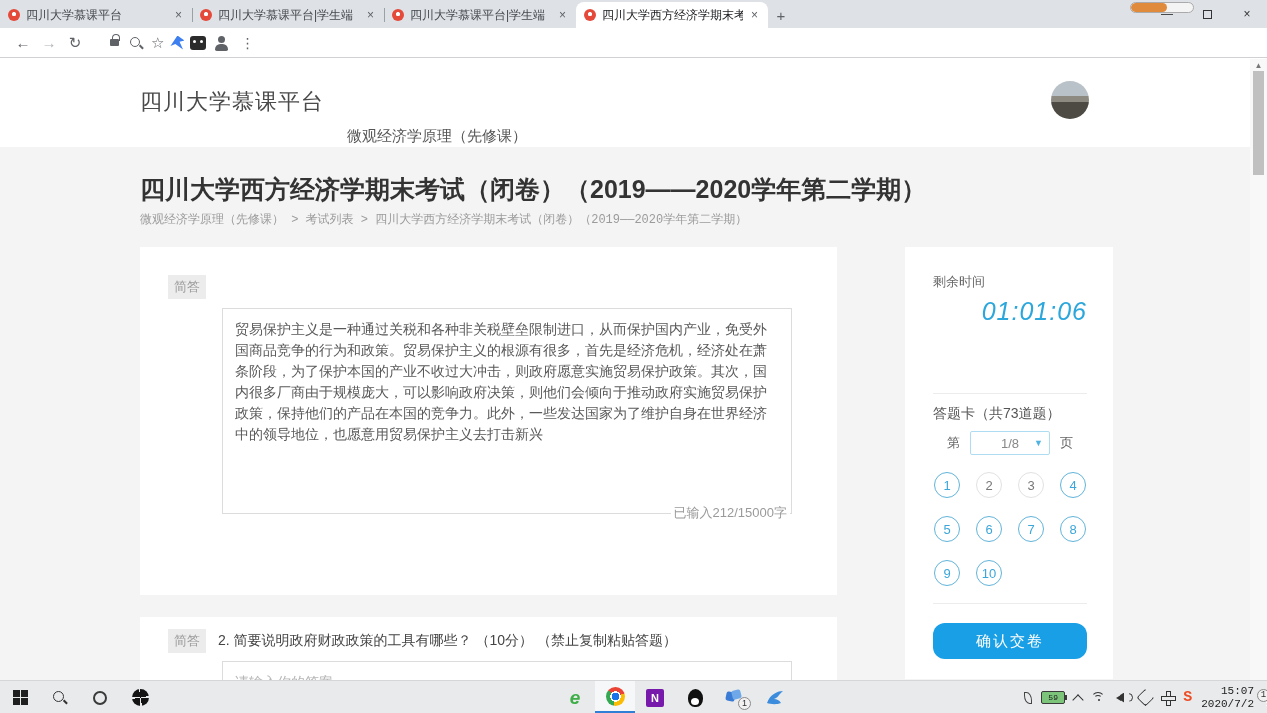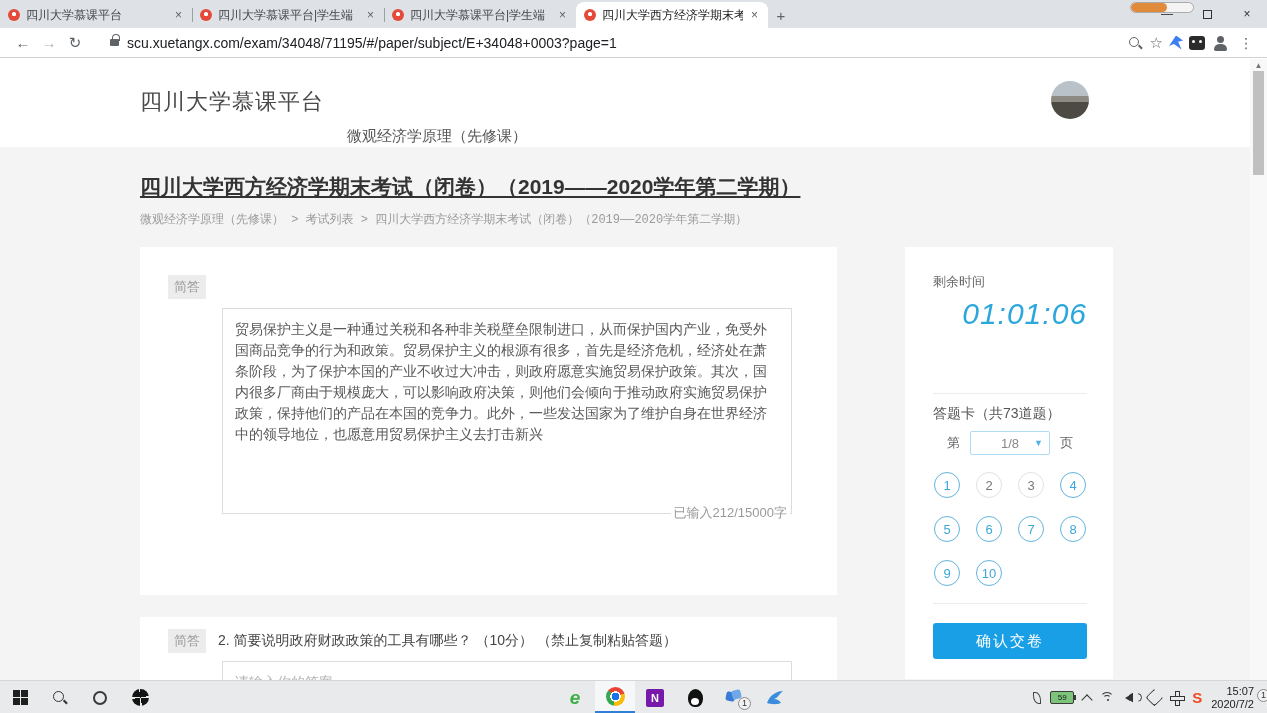--- a/index.html
+++ b/index.html
@@ -42,55 +42,55 @@
   .person::after { content:""; position:absolute; left:2.5px; top:10px; width:13px; height:7px; border-radius:6px 6px 2px 2px; background:#5f6368; }
   .kebab { font-size:14px; color:#5f6368; padding:0 4px; }
 
   
   .page { position:absolute; top:59px; left:0; right:17px; bottom:33px; background:#f4f4f5; overflow:hidden; }
   .site-header { position:absolute; top:0; left:0; width:100%; height:88px; background:#fff; }
   .brand { position:absolute; left:140px; top:28px; font-size:22px; color:#4a4a4a; letter-spacing:1px; }
   .course { position:absolute; left:347px; top:36px; font-size:15px; color:#555;margin-top:32px; }
   .avatar { position:absolute; left:1051px; top:22px; width:38px; height:38px; border-radius:50%; background:linear-gradient(#b9c2c8 0 40%, #8d8a82 40% 55%, #4d4a44 55% 100%); }
 
-  .exam-title { position:absolute; left:140px; top:114px; font-size:21px; font-weight:bold; color:#333;text-decoration:underline; }
+  .exam-title { position:absolute; left:140px; top:114px; font-size:25px; font-weight:bold; color:#333; }
   .breadcrumb { position:absolute; left:140px; top:152px; font-size:12px; color:#9b9b9b;font-family:Liberation Mono, monospace; }
 
   .qcard { position:absolute; left:140px; width:697px; background:#fff; }
   .qcard.q1 { top:188px; height:348px; }
   .qcard.q2 { top:558px; height:300px; }
   .qbadge { position:absolute; left:28px; top:28px; background:#ececec; color:#9a9a9a; font-size:13px; padding:3px 6px; }
   .qcard.q2 .qbadge { top:12px; }
   .qtext { position:absolute; left:78px; top:31px; font-size:14px; color:#444; }
   .qcard.q2 .qtext { top:15px; }
   .answer-wrap { position:absolute; left:82px; top:61px; width:570px; height:206px; }
   .qcard.q2 .answer-wrap { top:44px; height:200px; }
   textarea.answer { width:100%; height:100%; border:1px solid #dcdcdc; resize:none; padding:10px 12px; font-family:"Liberation Sans", sans-serif; font-size:14px; line-height:21px; color:#595959; outline:none; }
   textarea.answer::placeholder { color:#b5b5b5; }
   .charcount { position:absolute; right:2px; bottom:-8px; background:#fff; padding:0 3px; font-size:13px; color:#9a9a9a; }
 
   
   .sidecard { position:absolute; left:905px; top:188px; width:208px; height:432px; background:#fff; }
   .remain-label { position:absolute; left:28px; top:26px; font-size:13px; color:#666; }
-  .timer { position:absolute; left:28px; right:26px; top:50px; font-size:30px; font-style:italic; color:#2ba7dc; text-align:right; letter-spacing:1px; }
+  .timer { position:absolute; left:28px; right:26px; top:50px; font-size:25px; font-style:italic; color:#2ba7dc; text-align:right; letter-spacing:1px; }
   .answered-row { position:absolute; left:28px; right:26px; top:102px; display:flex; justify-content:space-between; align-items:flex-end; }
   .answered-label { font-size:13px; color:#666; padding-bottom:3px; }
   .answered-val { font-size:24px; color:#2ba7dc; }
   .answered-total { font-size:12px; color:#444; }
   .side-div { position:absolute; left:28px; right:26px; height:1px; background:#ececec; }
   .div1 { top:146px; } .div2 { top:356px; }
   .card-title { position:absolute; left:28px; top:158px; font-size:14px; color:#555; }
   .page-row { position:absolute; left:42px; top:184px; display:flex; align-items:center; font-size:13px; color:#666; }
   .page-select { position:relative; width:80px; height:24px; border:1px solid #aeddf3; border-radius:2px; margin:0 10px; display:flex; align-items:center; justify-content:center; font-size:13px; color:#888; cursor:pointer; }
   .page-select .caret { position:absolute; right:6px; font-size:9px; color:#4fb2e2; }
   .circles { position:absolute; left:29px; top:225px; width:160px; display:flex; flex-wrap:wrap; gap:18px 16px; }
   .circle { width:26px; height:26px; border-radius:50%; border:1px solid; font-size:13px; display:flex; align-items:center; justify-content:center; cursor:pointer; }
   .circle.done { border-color:#62b4da; color:#3ba6da; }
   .circle.todo { border-color:#e2e2e2; color:#777; }
-  .submit-btn { position:absolute; left:28px; right:26px; top:376px; height:36px; background:#189fe5; border-radius:3px; color:#fff; font-size:15px; display:flex; align-items:center; justify-content:center; cursor:pointer; letter-spacing:2px; }
+  .submit-btn { position:absolute; left:28px; right:26px; top:376px; height:36px; background:#189fe5; border-radius:12px; color:#fff; font-size:15px; display:flex; align-items:center; justify-content:center; cursor:pointer; letter-spacing:2px; }
 
   
   .pg-scrollbar { position:absolute; top:59px; right:0; width:17px; bottom:33px; background:#f8f8f8; }
   .pg-scroll-up { position:absolute; top:2px; left:0; width:17px; text-align:center; font-size:8px; color:#777; }
   .pg-thumb { position:absolute; top:12px; left:3px; width:11px; height:104px; background:#c0c0c0; }
 
   
   .taskbar { position:absolute; left:0; bottom:0; width:100%; height:33px; background:#e9eaeb; border-top:1px solid #d5d6d8; }
   .tb-cell { width:40px; height:33px; display:flex; align-items:center; justify-content:center; cursor:pointer; }
   .tb-left { position:absolute; left:0; top:0; display:flex; }
@@ -107,21 +107,21 @@
   .chrome-ic { width:19px; height:19px; border-radius:50%;
     background:radial-gradient(circle at 50% 50%, #1a73e8 0 27%, #fff 28% 38%, rgba(0,0,0,0) 39%),
     conic-gradient(from -50deg, #ea4335 0 120deg, #fbbc05 120deg 240deg, #34a853 240deg 360deg); }
   .onenote { width:18px; height:18px; background:#7719aa; border-radius:2px; color:#fff; font-size:11px; font-weight:bold; display:flex; align-items:center; justify-content:center; }
   .qq { position:relative; width:15px; height:18px; background:#111; border-radius:50% 50% 45% 45%; }
   .qq::after { content:""; position:absolute; left:3.5px; top:9px; width:8px; height:7px; background:#fff; border-radius:50%; }
   .chat-ic { position:relative; width:18px; height:16px; }
   .chat-ic .b1 { position:absolute; left:0; top:2px; width:9px; height:9px; background:#3a7bd5; transform:rotate(12deg); border-radius:2px; }
   .chat-ic .b2 { position:absolute; left:6px; top:0; width:9px; height:9px; background:#6fa8e8; transform:rotate(-14deg); border-radius:2px; }
   .badge-count { position:absolute; right:-7px; bottom:-4px; width:13px; height:13px; border:1px solid #8a8a8a; border-radius:50%; background:#f2f2f2; font-size:9px; color:#333; display:flex; align-items:center; justify-content:center; }
-  .tb-right { position:absolute; right:4px; top:0; height:33px; display:flex; align-items:center; gap:9px; }
+  .tb-right { position:absolute; right:4px; top:0; height:33px; display:flex; align-items:center; gap:9px;font-family:Liberation Mono, monospace; }
   .leaf { width:8px; height:12px; border:1.3px solid #444; border-radius:0 70% 0 70%; }
   .battery { position:relative; width:24px; height:13px; border:1px solid #3a3a3a; border-radius:2px; background:#7bc47a; display:flex; align-items:center; justify-content:center; font-size:8px; color:#1c1c1c; }
   .battery::after { content:""; position:absolute; right:-3px; top:3px; width:2px; height:5px; background:#3a3a3a; }
   .chev-up { width:8px; height:8px; border-left:1.6px solid #333; border-top:1.6px solid #333; transform:rotate(45deg); margin-top:4px; }
   .wifi { position:relative; width:16px; height:12px; overflow:hidden; }
   .wifi i { position:absolute; border:1.4px solid #333; border-radius:50%; border-color:#333 transparent transparent transparent; }
   .wifi .w1 { left:0; top:0; width:14px; height:14px; }
   .wifi .w2 { left:3px; top:3px; width:8px; height:8px; }
   .wifi .w3 { left:6.5px; top:7px; width:2.5px; height:2.5px; background:#333; border:none; border-radius:50%; }
   .vol { position:relative; width:14px; height:12px; }
@@ -174,21 +174,20 @@
         </div>
       <div class="win-btn">×</div>
     </div>
   </div>
 
   <div class="addressbar">
     <span class="nav-ic">←</span>
     <span class="nav-ic disabled">→</span>
     <span class="nav-ic">↻</span>
     <span class="lock"></span>
-    <span class="url">scu.xuetangx.com/exam/34048/71195/#/paper/subject/E+34048+0003?page=1</span>
     <div class="omni-right">
       <span class="mag"></span>
       <span class="star">☆</span>
       <span class="blue-ext"></span>
       <span class="dark-ext"></span>
       <span class="person"></span>
       <span class="kebab">⋮</span>
     </div>
   </div>
 

